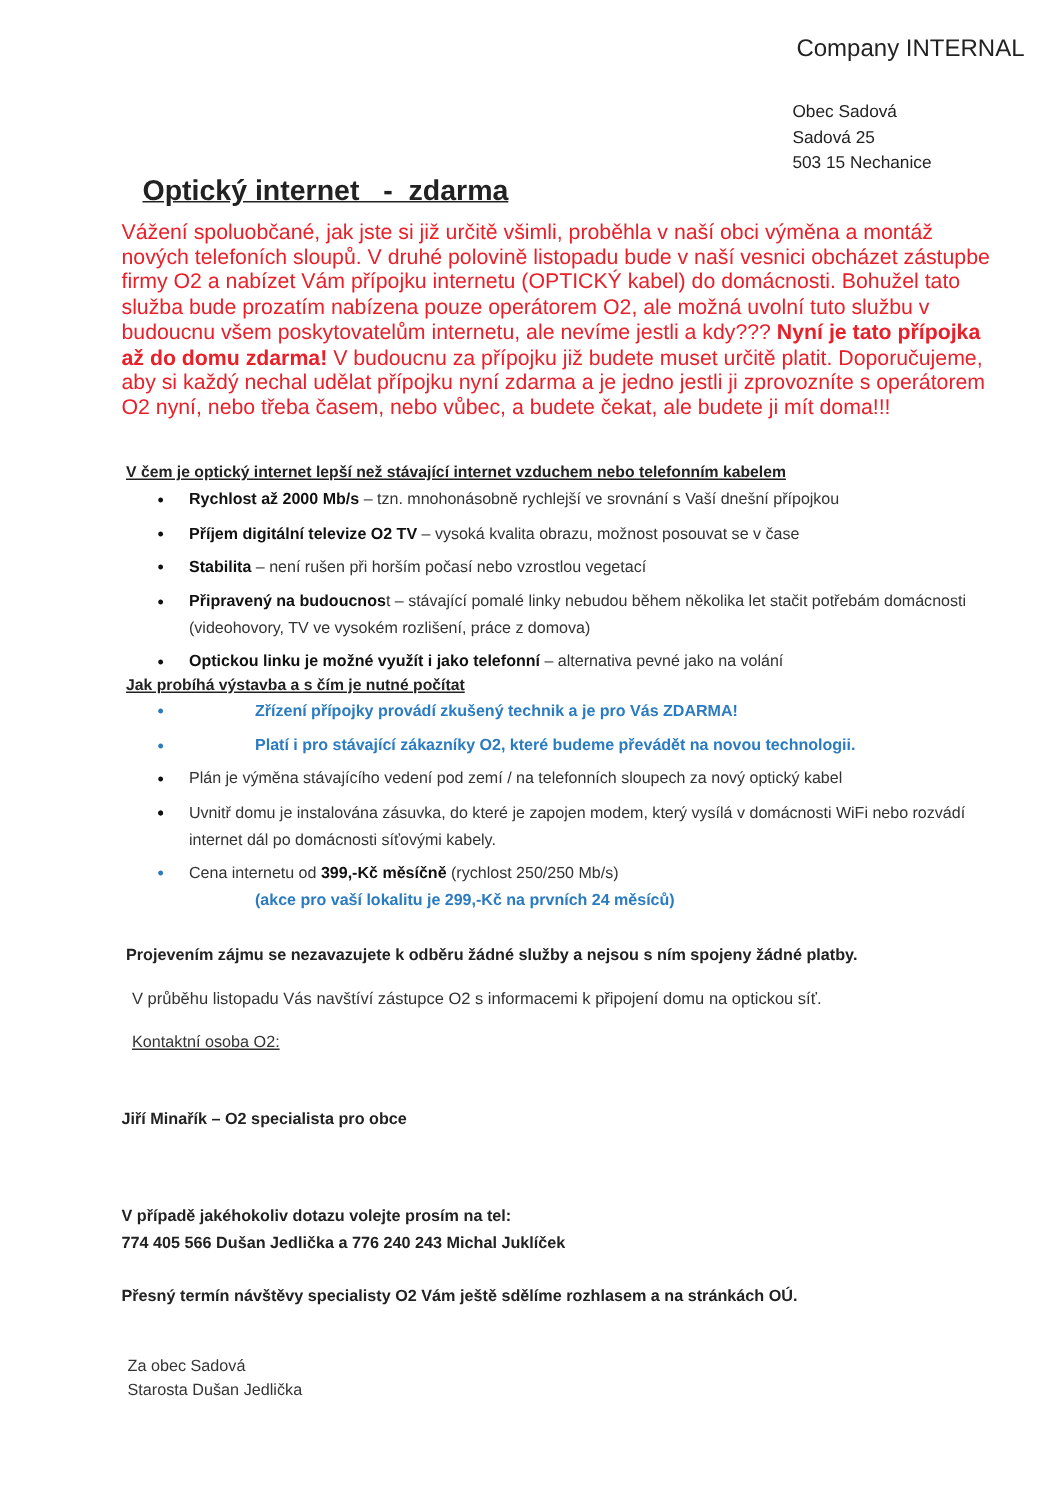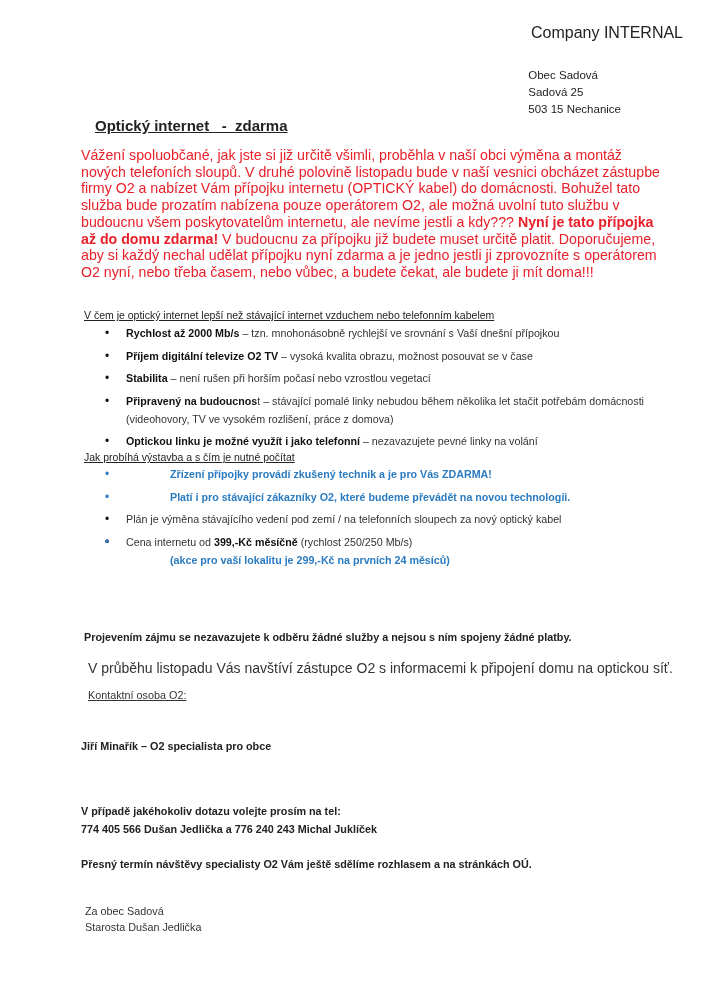--- a/index.html
+++ b/index.html
@@ -1,36 +1,36 @@
 <!DOCTYPE html>
 <html><head>
 <meta charset="utf-8">
 <style>
   html, body { margin: 0; padding: 0; background: #ffffff; }
   body { width: 707px; height: 1000px; position: relative; overflow: hidden;
          font-family: "Liberation Sans", sans-serif; color: #1a1a1a; }
   .abs { position: absolute; }
   .header-internal { top: 24px; right: 24px; font-size: 16px; color: #222; }
   .address { top: 67px; right: 86px; font-size: 11.5px; line-height: 17px; text-align: left; color: #222; }
-  .title { top: 117px; left: 95px; font-size: 15px; font-weight: bold; text-decoration: underline; color: #222; white-space: pre; }
+  .title { top: 117px; left: 95px; font-size: 19px; font-weight: bold; text-decoration: underline; color: #222; white-space: pre; }
   .intro { top: 147px; left: 81px; width: 580px; font-size: 14.2px; line-height: 16.7px; color: #e8202a; }
   .intro b { font-weight: bold; }
-  .sec-head { font-size: 10.5px; font-weight: normal; text-decoration: underline; color: #222; }
+  .sec-head { font-size: 10.5px; font-weight: bold; text-decoration: underline; color: #222; }
   .sec1 { top: 309px; left: 84px; }
   ul.list { list-style: none; margin: 0; padding: 0; position: absolute; font-size: 10.7px; color: #333; }
   ul.list li { position: relative; padding-left: 23px; margin-bottom: 4.5px; line-height: 18px; }
   ul.list li .bullet { position: absolute; left: 2px; top: 0; font-size: 12px; color: #111; }
   ul.list li.blue .bullet { color: #2b7bc1; }
   ul.list li b { color: #111; }
   .list1 { top: 324px; left: 103px; width: 560px; }
   .sec2 { top: 451px; left: 84px; }
   .list2 { top: 465px; left: 103px; width: 560px; }
   .blue-bold { color: #2b7bc1; font-weight: bold; margin-left: 44px; }
   .note-bold { top: 631px; left: 84px; font-size: 10.8px; font-weight: bold; color: #222; }
-  .visit { top: 660px; left: 88px; font-size: 14px; color: #333; }
+  .visit { top: 660px; left: 88px; font-size: 11px; color: #333; }
   .contact-head { top: 689px; left: 88px; font-size: 10.8px; text-decoration: underline; color: #333; }
   .contact { top: 738px; left: 81px; font-size: 10.8px; line-height: 16.5px; color: #222; }
   .contact b { font-weight: bold; }
   .questions { top: 802px; left: 81px; font-size: 10.8px; line-height: 18px; font-weight: bold; color: #222; }
   .exact { top: 858px; left: 81px; font-size: 10.8px; font-weight: bold; color: #222; }
   .sign { top: 903px; left: 85px; font-size: 10.8px; line-height: 16px; color: #333; }
 </style>
 </head>
 <body>
 
@@ -45,30 +45,30 @@
 <div class="abs title">Optický internet   -  zdarma</div>
 
 <div class="abs intro"><span>Vážení spoluobčané, jak jste si již určitě všimli, proběhla v naší obci výměna a montáž nových telefoních sloupů. V druhé polovině listopadu bude v naší vesnici obcházet zástupbe firmy O2 a nabízet Vám přípojku internetu (OPTICKÝ kabel) do domácnosti. Bohužel tato služba bude prozatím nabízena pouze operátorem O2, ale možná uvolní tuto službu v budoucnu všem poskytovatelům internetu, ale nevíme jestli a kdy??? </span><b>Nyní je tato přípojka až do domu zdarma!</b><span> V budoucnu za přípojku již budete muset určitě platit. Doporučujeme, aby si každý nechal udělat přípojku nyní zdarma a je jedno jestli ji zprovozníte s operátorem O2 nyní, nebo třeba časem, nebo vůbec, a budete čekat, ale budete ji mít doma!!!</span></div>
 
 <div class="abs sec-head sec1">V čem je optický internet lepší než stávající internet vzduchem nebo telefonním kabelem</div>
 <ul class="list list1">
   <li><span class="bullet">•</span><b>Rychlost až 2000 Mb/s</b><span> – tzn. mnohonásobně rychlejší ve srovnání s Vaší dnešní přípojkou</span></li>
   <li><span class="bullet">•</span><b>Příjem digitální televize O2 TV</b><span> – vysoká kvalita obrazu, možnost posouvat se v čase</span></li>
   <li><span class="bullet">•</span><b>Stabilita</b><span> – není rušen při horším počasí nebo vzrostlou vegetací</span></li>
   <li><span class="bullet">•</span><b>Připravený na budoucnos</b><span>t – stávající pomalé linky nebudou během několika let stačit potřebám domácnosti (videohovory, TV ve vysokém rozlišení, práce z domova)</span></li>
-  <li><span class="bullet">•</span><b>Optickou linku je možné využít i jako telefonní</b><span> – nezavazujete pevné linky na volání</span></li>
+  <li><span class="bullet">•</span><b>Optickou linku je možné využít i jako telefonní</b><span> – alternativa pevné jako na volání</span></li>
 </ul>
 
 <div class="abs sec-head sec2">Jak probíhá výstavba a s čím je nutné počítat</div>
 <ul class="list list2">
   <li class="blue"><span class="bullet">•</span><span class="blue-bold">Zřízení přípojky provádí zkušený technik a je pro Vás ZDARMA!</span></li>
   <li class="blue"><span class="bullet">•</span><span class="blue-bold">Platí i pro stávající zákazníky O2, které budeme převádět na novou technologii.</span></li>
   <li><span class="bullet">•</span><span>Plán je výměna stávajícího vedení pod zemí / na telefonních sloupech za nový optický kabel</span></li>
   <li><span class="bullet">•</span></li>
-  <li><span class="bullet">•</span></li>
+  <li><span class="bullet">•</span><span>Uvnitř domu je instalována zásuvka, do které je zapojen modem, který vysílá v domácnosti WiFi nebo rozvádí internet dál po domácnosti síťovými kabely.</span></li>
   <li class="blue"><span class="bullet">•</span><span>Cena internetu od </span><b>399,-Kč měsíčně</b><span> (rychlost 250/250 Mb/s)</span><br><span class="blue-bold">(akce pro vaší lokalitu je 299,-Kč na prvních 24 měsíců)</span></li>
 </ul>
 
 <div class="abs note-bold">Projevením zájmu se nezavazujete k odběru žádné služby a nejsou s ním spojeny žádné platby.</div>
 <div class="abs visit">V průběhu listopadu Vás navštíví zástupce O2 s informacemi k připojení domu na optickou síť.</div>
 <div class="abs contact-head">Kontaktní osoba O2:</div>
 
 <div class="abs contact">
   <div><b>Jiří Minařík – O2 specialista pro obce</b></div>
 </div>

